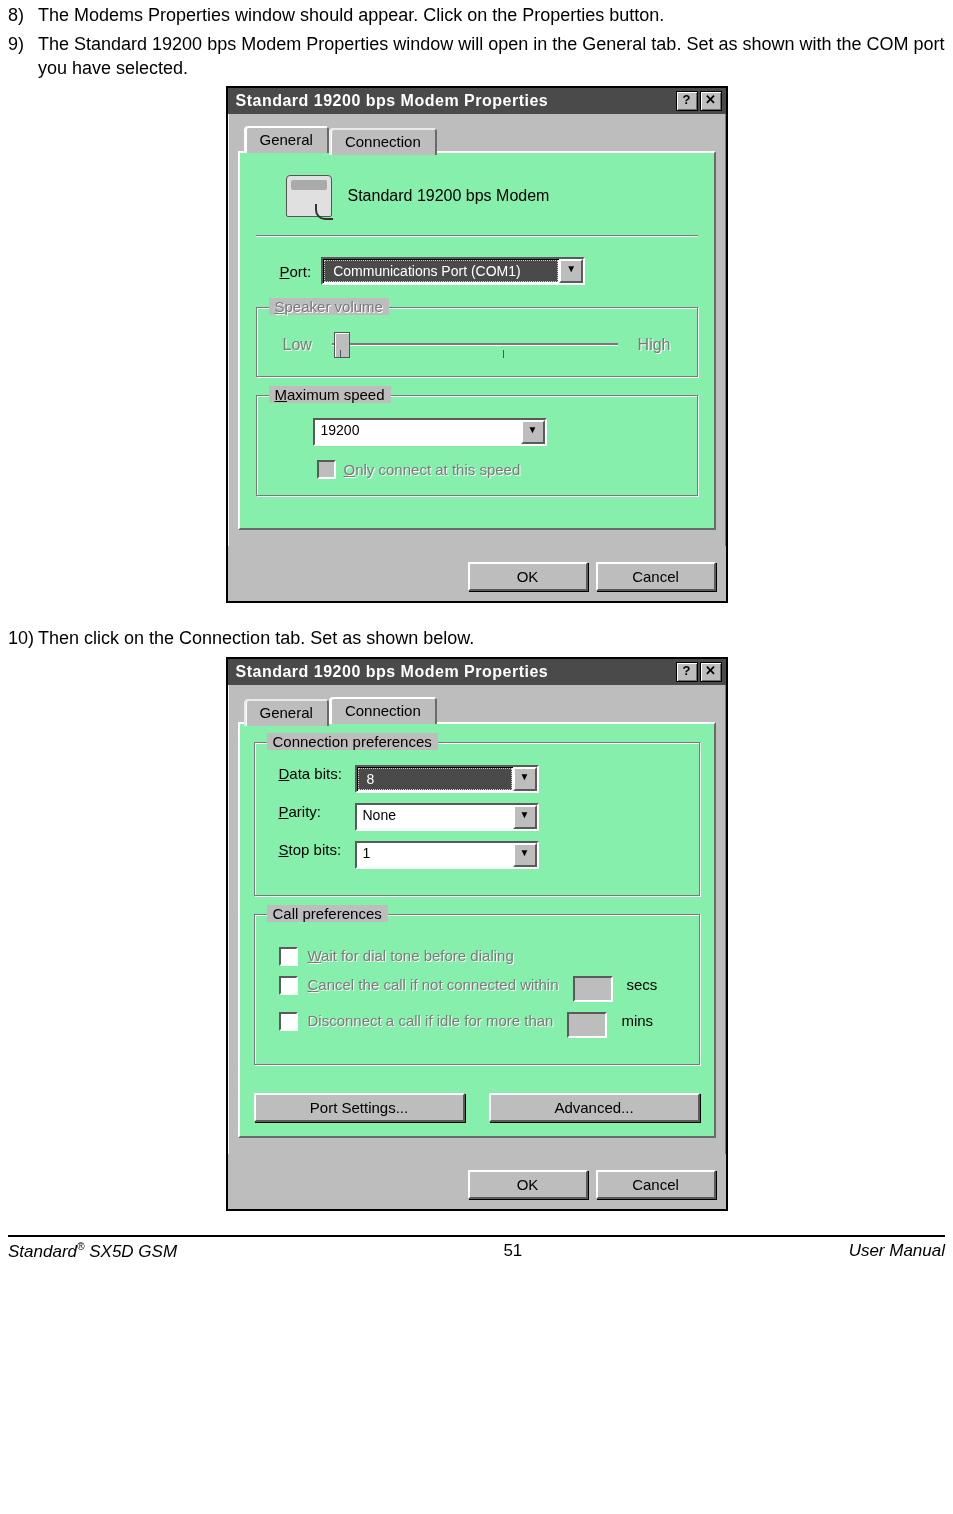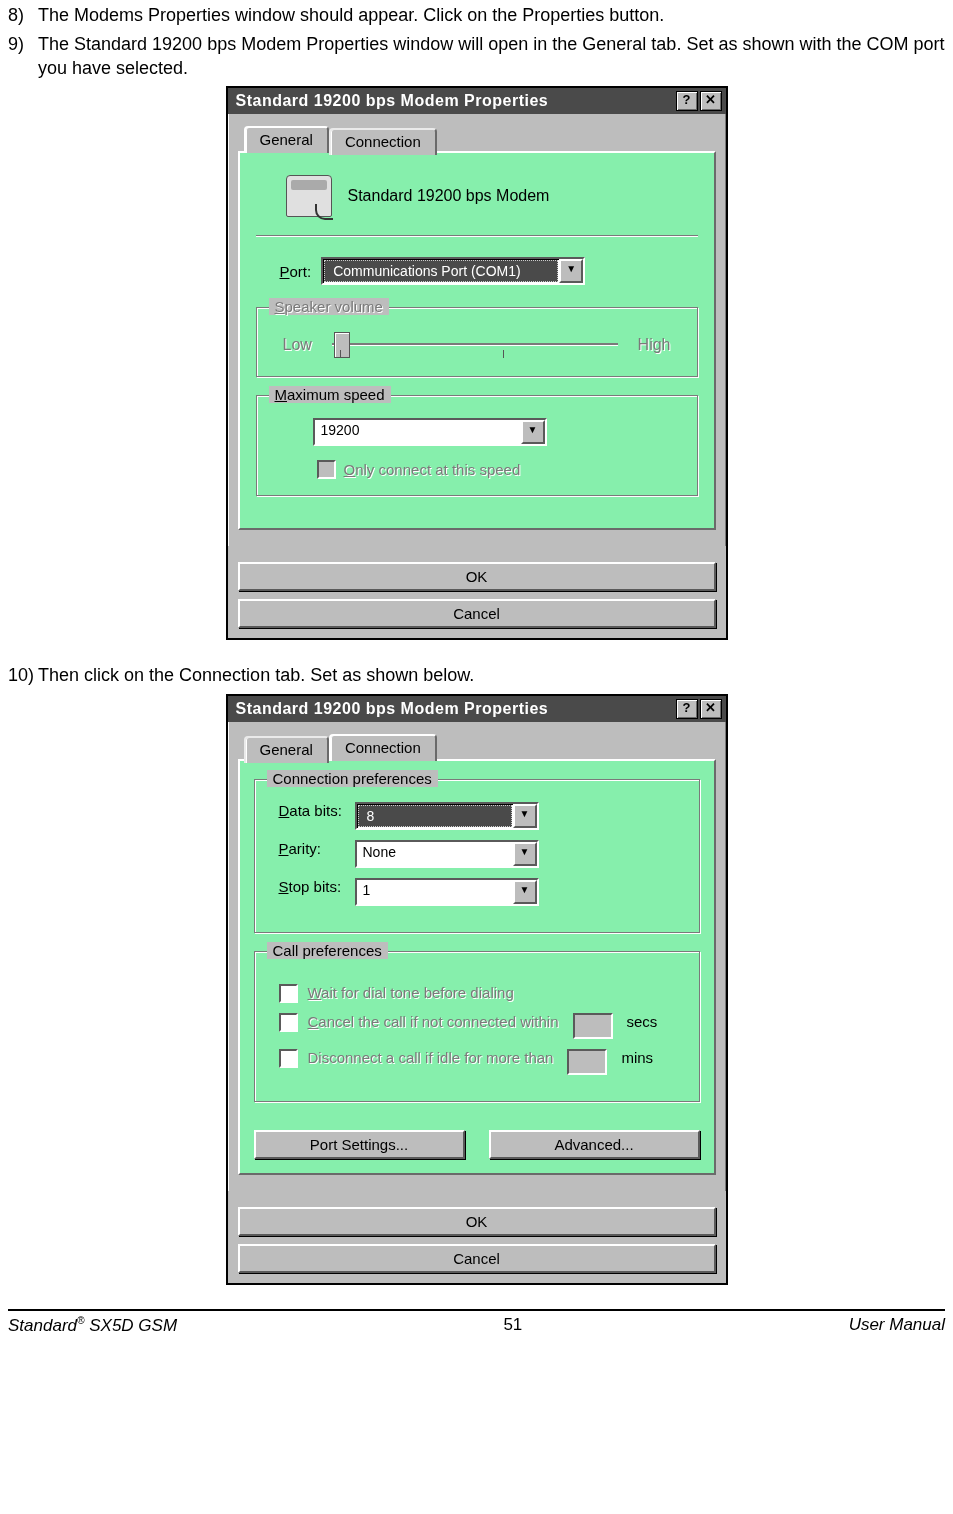--- a/index.html
+++ b/index.html
@@ -267,21 +267,20 @@
   }
   .checkbox-row.disabled .checkbox {
     background: #bdbdbd;
   }
   .dialog-btnbar {
     display: flex;
     justify-content: flex-end;
     gap: 8px;
     padding: 16px 10px 10px 10px;
     background: #bdbdbd;
-    flex-direction: column;
   }
   .win-button {
     min-width: 96px;
     padding: 4px 10px;
     background: #bdbdbd;
     border: 2px solid;
     border-color: #fff #5a5a5a #5a5a5a #fff;
     box-shadow: 1px 1px 0 #000;
     font-size: 15px;
     text-align: center;

